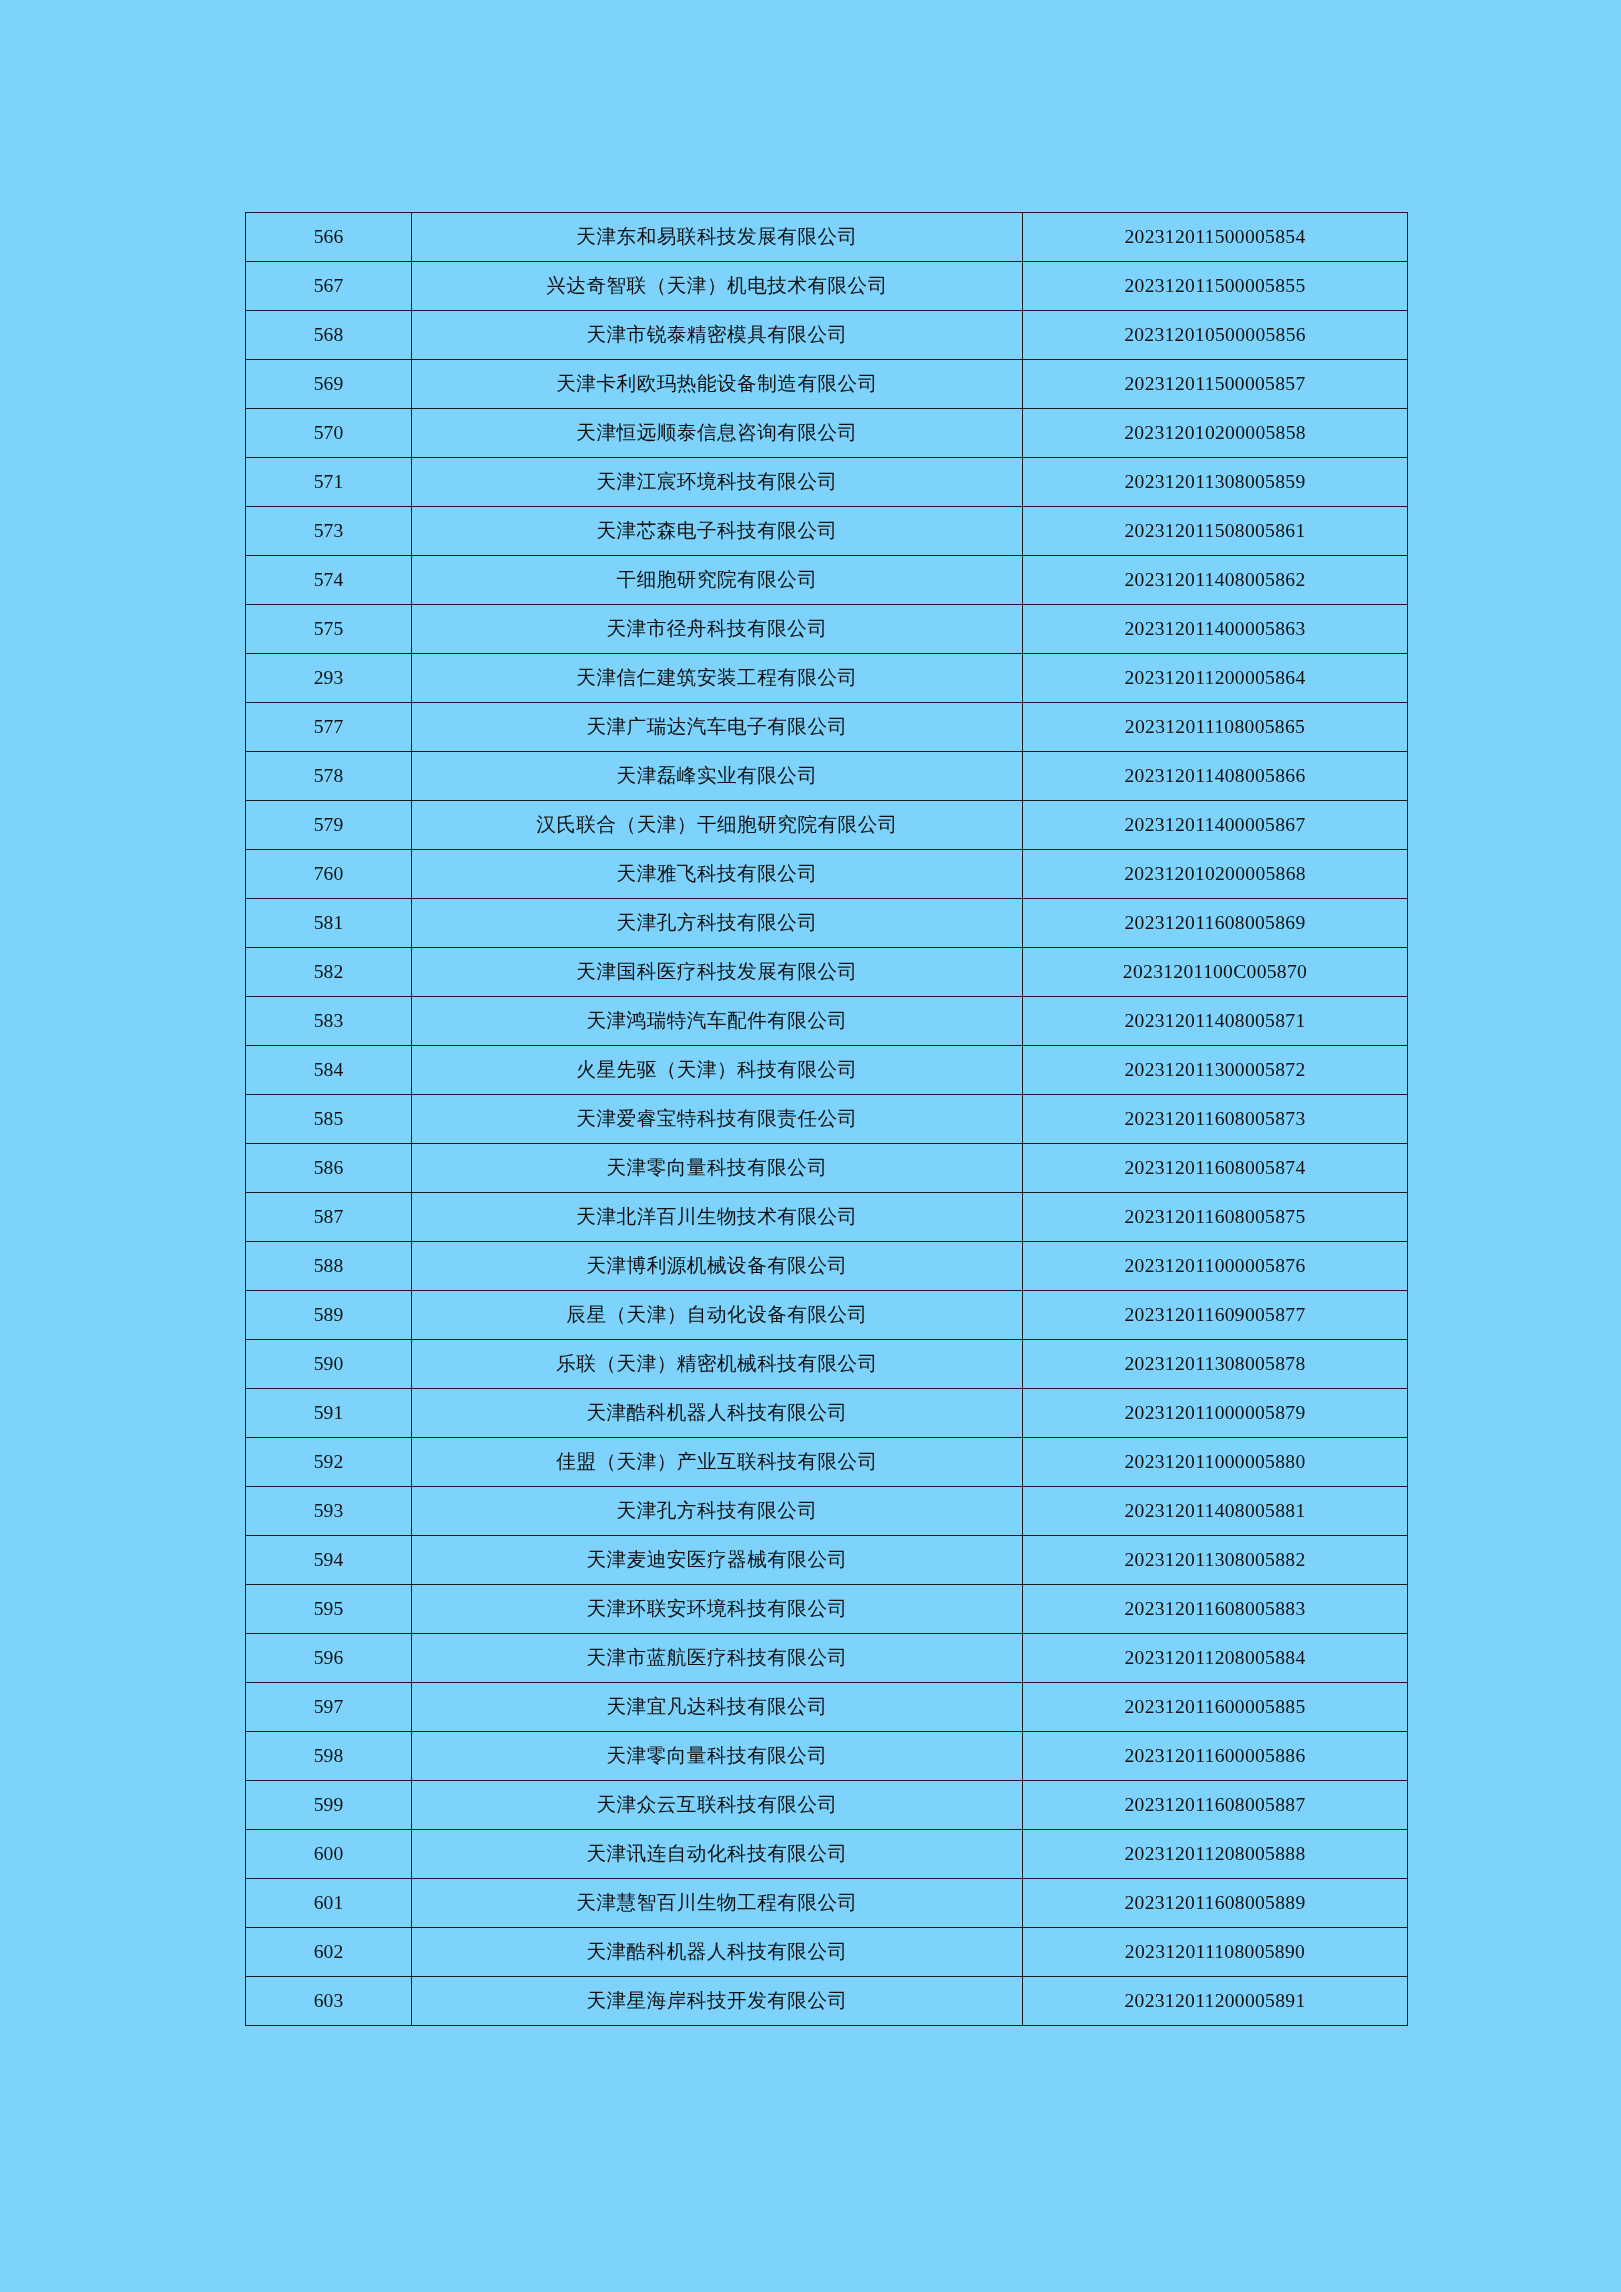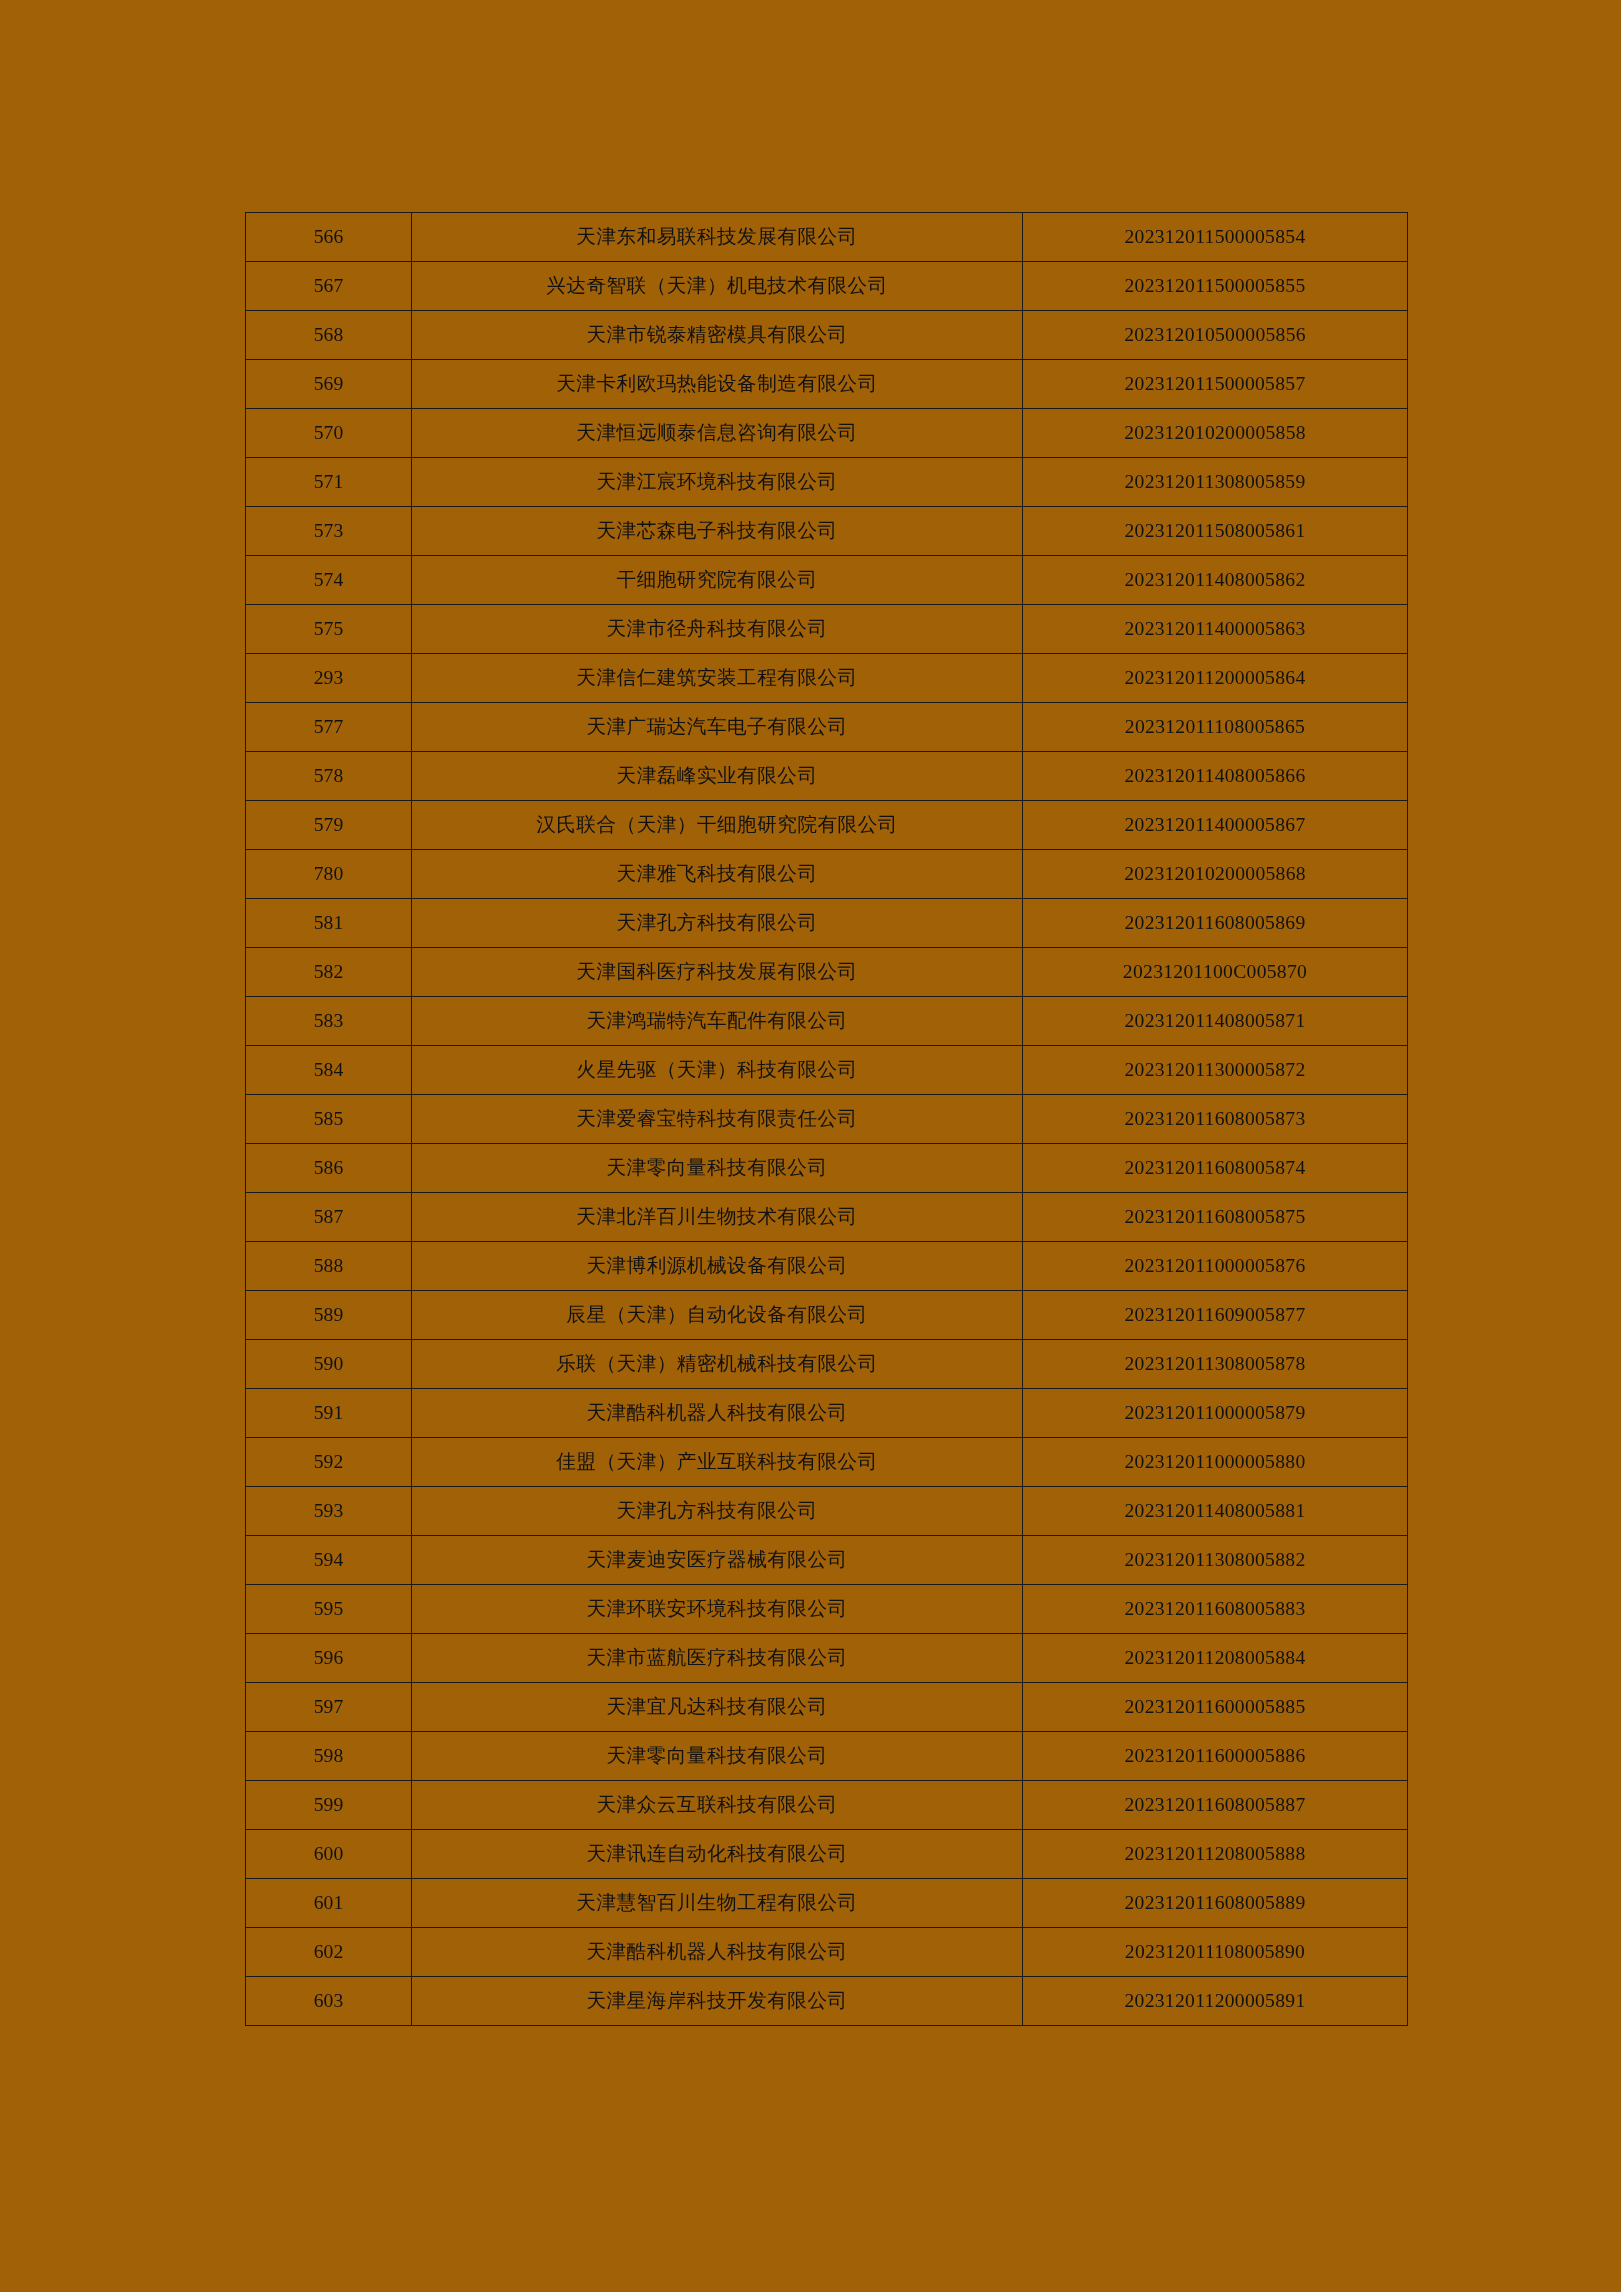--- a/index.html
+++ b/index.html
@@ -14,21 +14,21 @@
       overflow: hidden;
       font-family: "DejaVu Serif", "Liberation Serif", serif;
       color: #111111;
     }
     .page {
       position: absolute;
       left: 0;
       top: 0;
       width: 1621px;
       height: 2293px;
-      background: #a16207;
+      background: #7dd3fc;
     }
     table.registry {
       position: absolute;
       left: 245px;
       top: 212px;
       width: 1159px;
       border-collapse: collapse;
       table-layout: fixed;
     }
     table.registry td {
@@ -111,21 +111,21 @@
           <td class="col-idx">578</td>
           <td class="col-name">天津磊峰实业有限公司</td>
           <td class="col-code">202312011408005866</td>
         </tr>
         <tr>
           <td class="col-idx">579</td>
           <td class="col-name">汉氏联合（天津）干细胞研究院有限公司</td>
           <td class="col-code">202312011400005867</td>
         </tr>
         <tr>
-          <td class="col-idx">780</td>
+          <td class="col-idx">760</td>
           <td class="col-name">天津雅飞科技有限公司</td>
           <td class="col-code">202312010200005868</td>
         </tr>
         <tr>
           <td class="col-idx">581</td>
           <td class="col-name">天津孔方科技有限公司</td>
           <td class="col-code">202312011608005869</td>
         </tr>
         <tr>
           <td class="col-idx">582</td>

